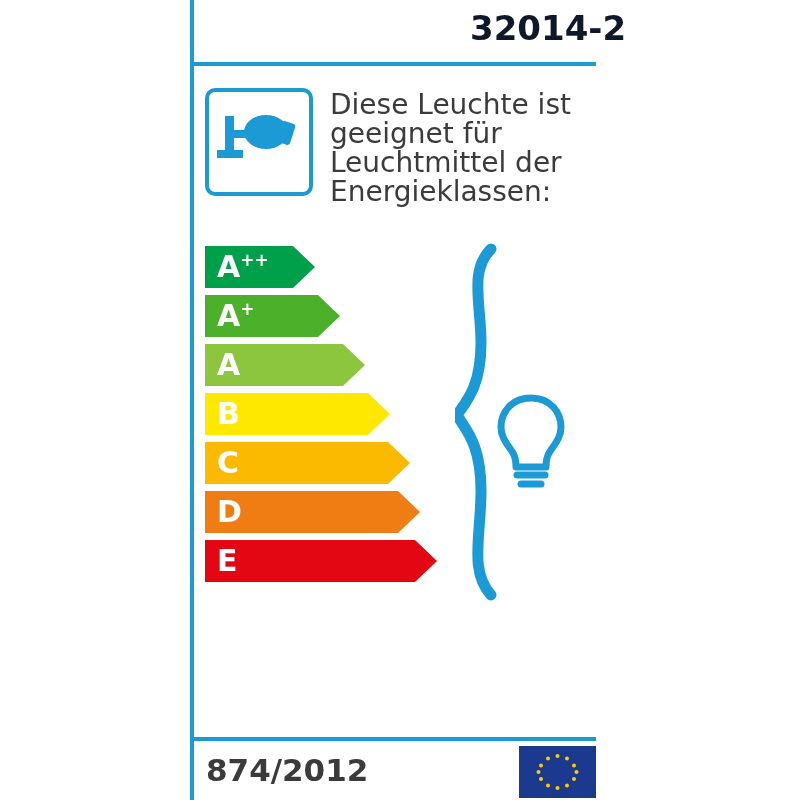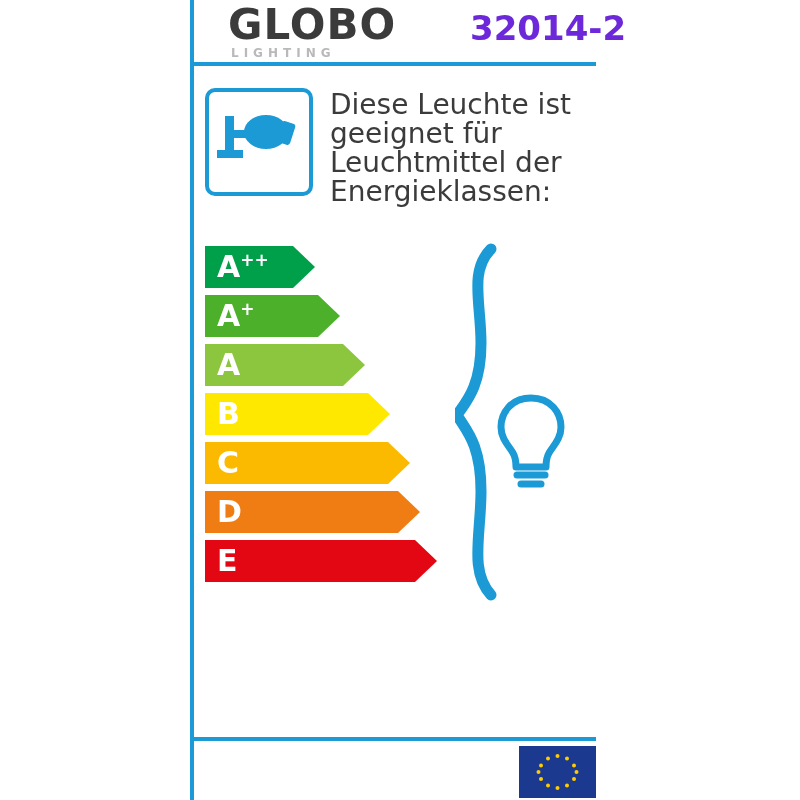--- a/index.html
+++ b/index.html
@@ -70,21 +70,21 @@
     margin-top: 1px;
     margin-left: 3px;
   }
   .model-no {
     position: absolute;
     left: 470px;
     top: 8px;
     font-family: "DejaVu Sans", sans-serif;
     font-size: 34px;
     font-weight: bold;
-    color: #6d28d9;
+    color: #0f172a;
     letter-spacing: 0px;
   }
 
   
   .lamp-box {
     position: absolute;
     left: 205px;
     top: 88px;
     width: 108px;
     height: 108px;
@@ -170,24 +170,20 @@
 </style>
 </head>
 <body>
 
 <div class="label-card">
 
   <div class="frame-left"></div>
   <div class="frame-top-rule"></div>
   <div class="frame-bottom-rule"></div>
 
-  <div class="brand">
-    <div class="brand-name">GLOBO</div>
-    <div class="brand-sub">LIGHTING</div>
-  </div>
 
   <div class="model-no">32014-2</div>
 
   <div class="lamp-box">
     <svg width="100" height="100" viewBox="0 0 100 100">
       <rect x="16" y="24" width="9" height="40" fill="#1b9ad6"></rect>
       <rect x="8" y="58" width="26" height="8" fill="#1b9ad6"></rect>
       <rect x="24" y="38" width="14" height="8" fill="#1b9ad6"></rect>
       <ellipse cx="57" cy="40" rx="22" ry="17" fill="#1b9ad6"></ellipse>
       <rect x="70" y="30" width="14" height="22" rx="3" fill="#1b9ad6" transform="rotate(18 77 41)"></rect>
@@ -253,20 +249,21 @@
     <svg width="130" height="360" viewBox="0 0 130 360">
       <path d="M36 6 C 14 28, 26 60, 26 100 C 26 145, 10 160, 2 172 C 10 186, 26 200, 26 248 C 26 292, 14 328, 36 352" fill="none" stroke="#1b9ad6" stroke-width="11" stroke-linecap="round"></path>
       <g>
         <path d="M76 155 C 56 155, 46 170, 46 184 C 46 196, 54 203, 58 210 C 61 215, 61 221, 61 224 L 91 224 C 91 221, 91 215, 94 210 C 98 203, 106 196, 106 184 C 106 170, 96 155, 76 155 Z" fill="none" stroke="#1b9ad6" stroke-width="7" stroke-linejoin="round"></path>
         <line x1="62" y1="232" x2="90" y2="232" stroke="#1b9ad6" stroke-width="7" stroke-linecap="round"></line>
         <line x1="66" y1="241" x2="86" y2="241" stroke="#1b9ad6" stroke-width="7" stroke-linecap="round"></line>
       </g>
     </svg>
   </div>
 
+  <div class="reg-no">874/2012</div>
 
   <div class="eu-flag">
     <svg width="77" height="52" viewBox="0 0 77 52">
       <rect x="0" y="0" width="77" height="52" fill="#1b3a8f"></rect>
       <g fill="#ffcc00">
         <circle cx="38.5" cy="10" r="2"></circle>
         <circle cx="48" cy="12.5" r="2"></circle>
         <circle cx="55" cy="19.5" r="2"></circle>
         <circle cx="57.5" cy="26" r="2"></circle>
         <circle cx="55" cy="33" r="2"></circle>

